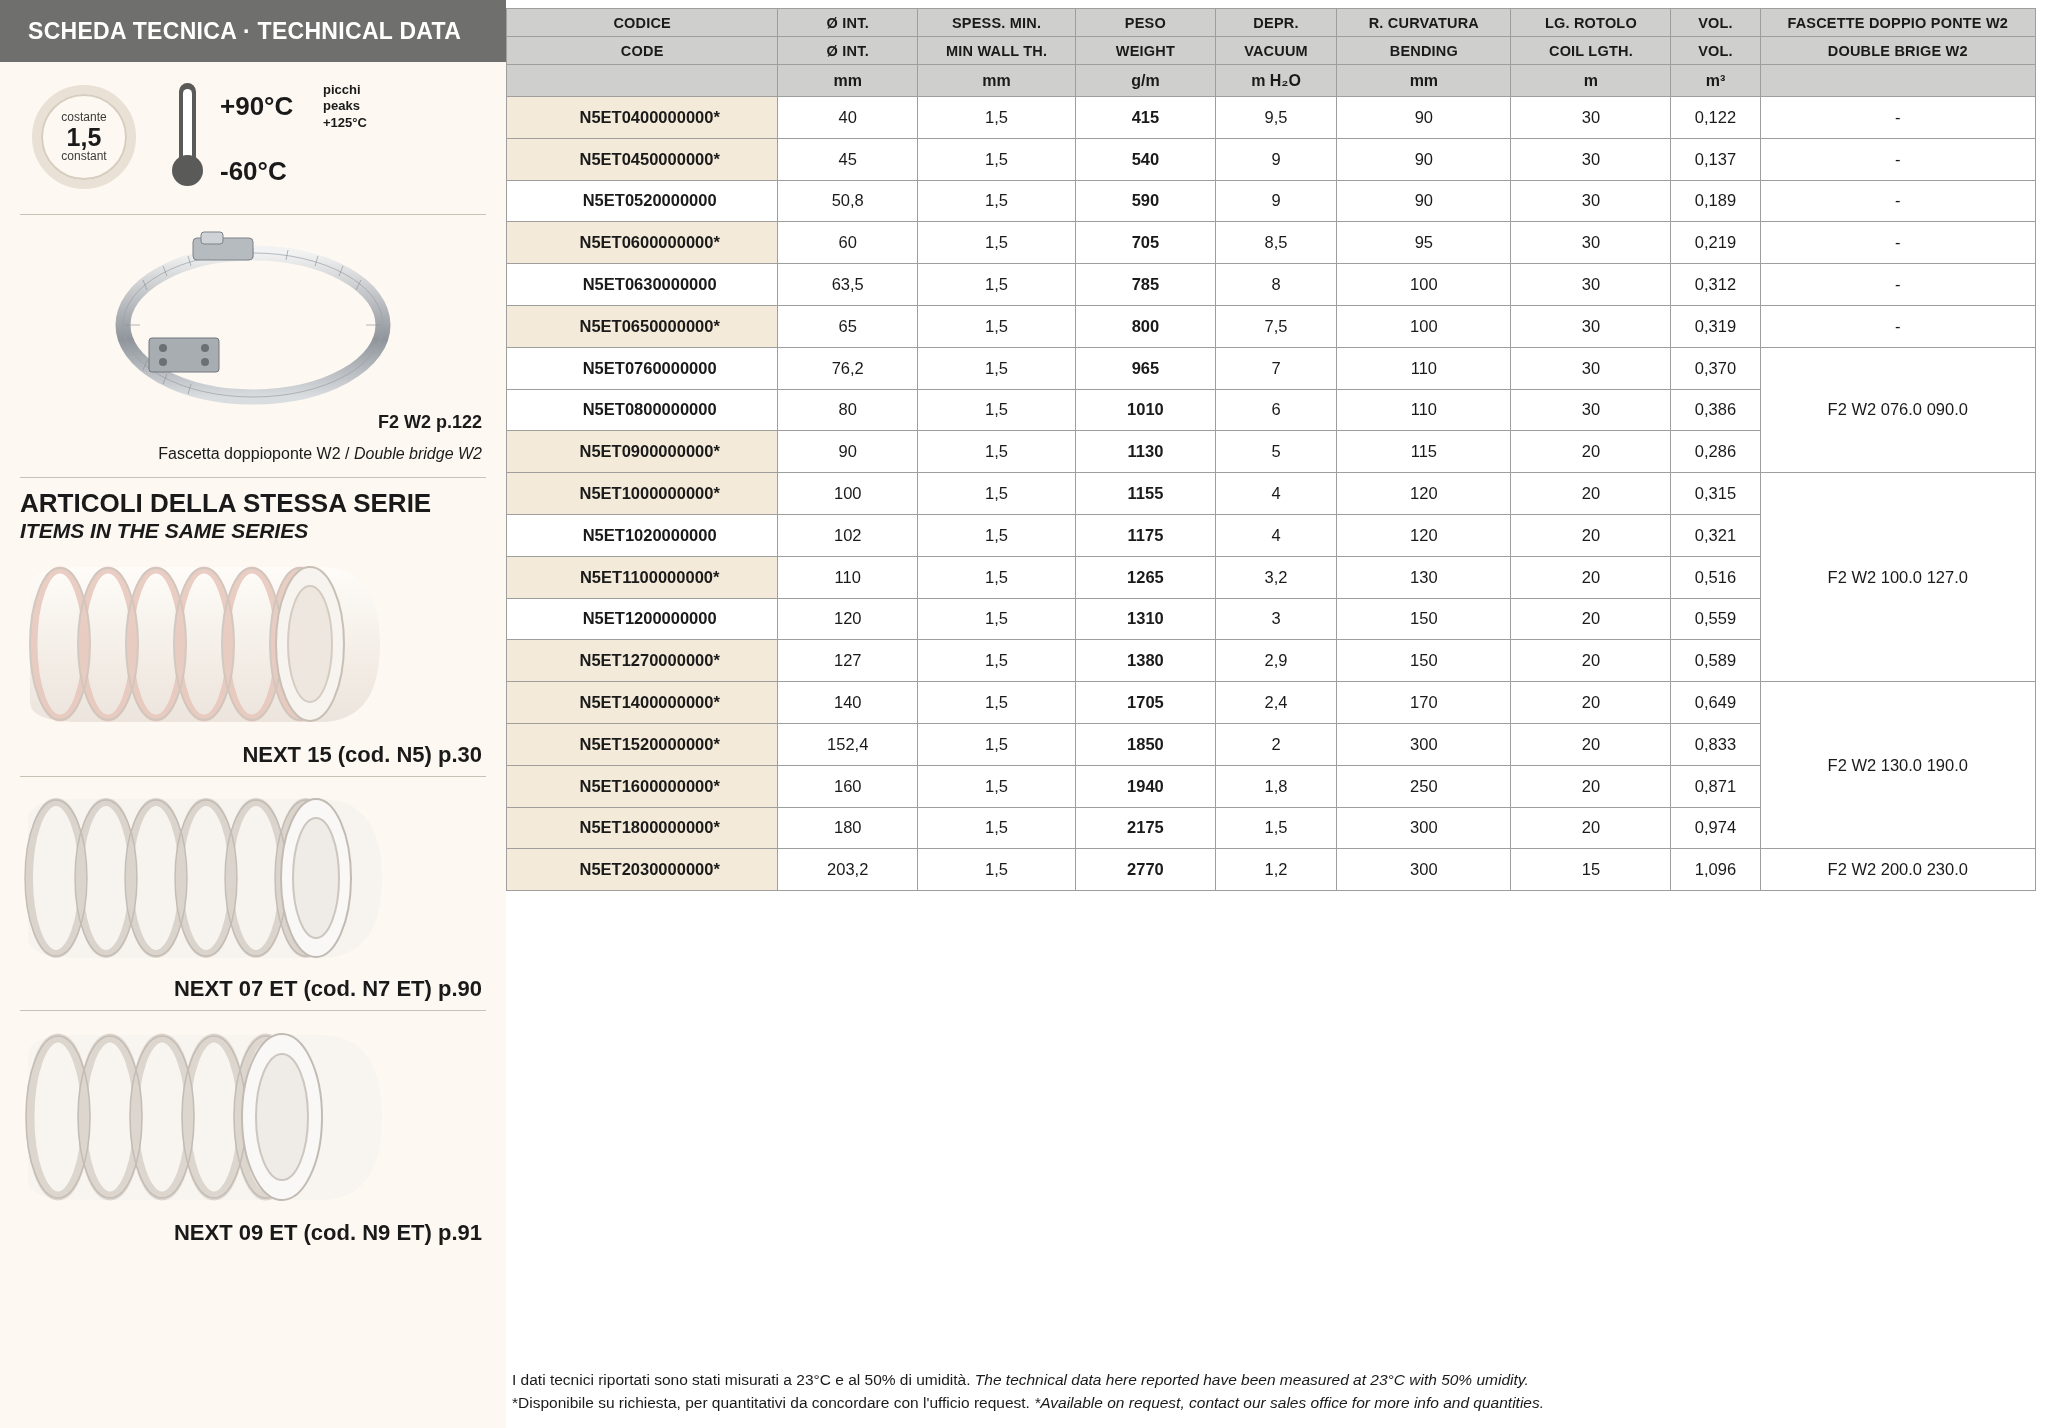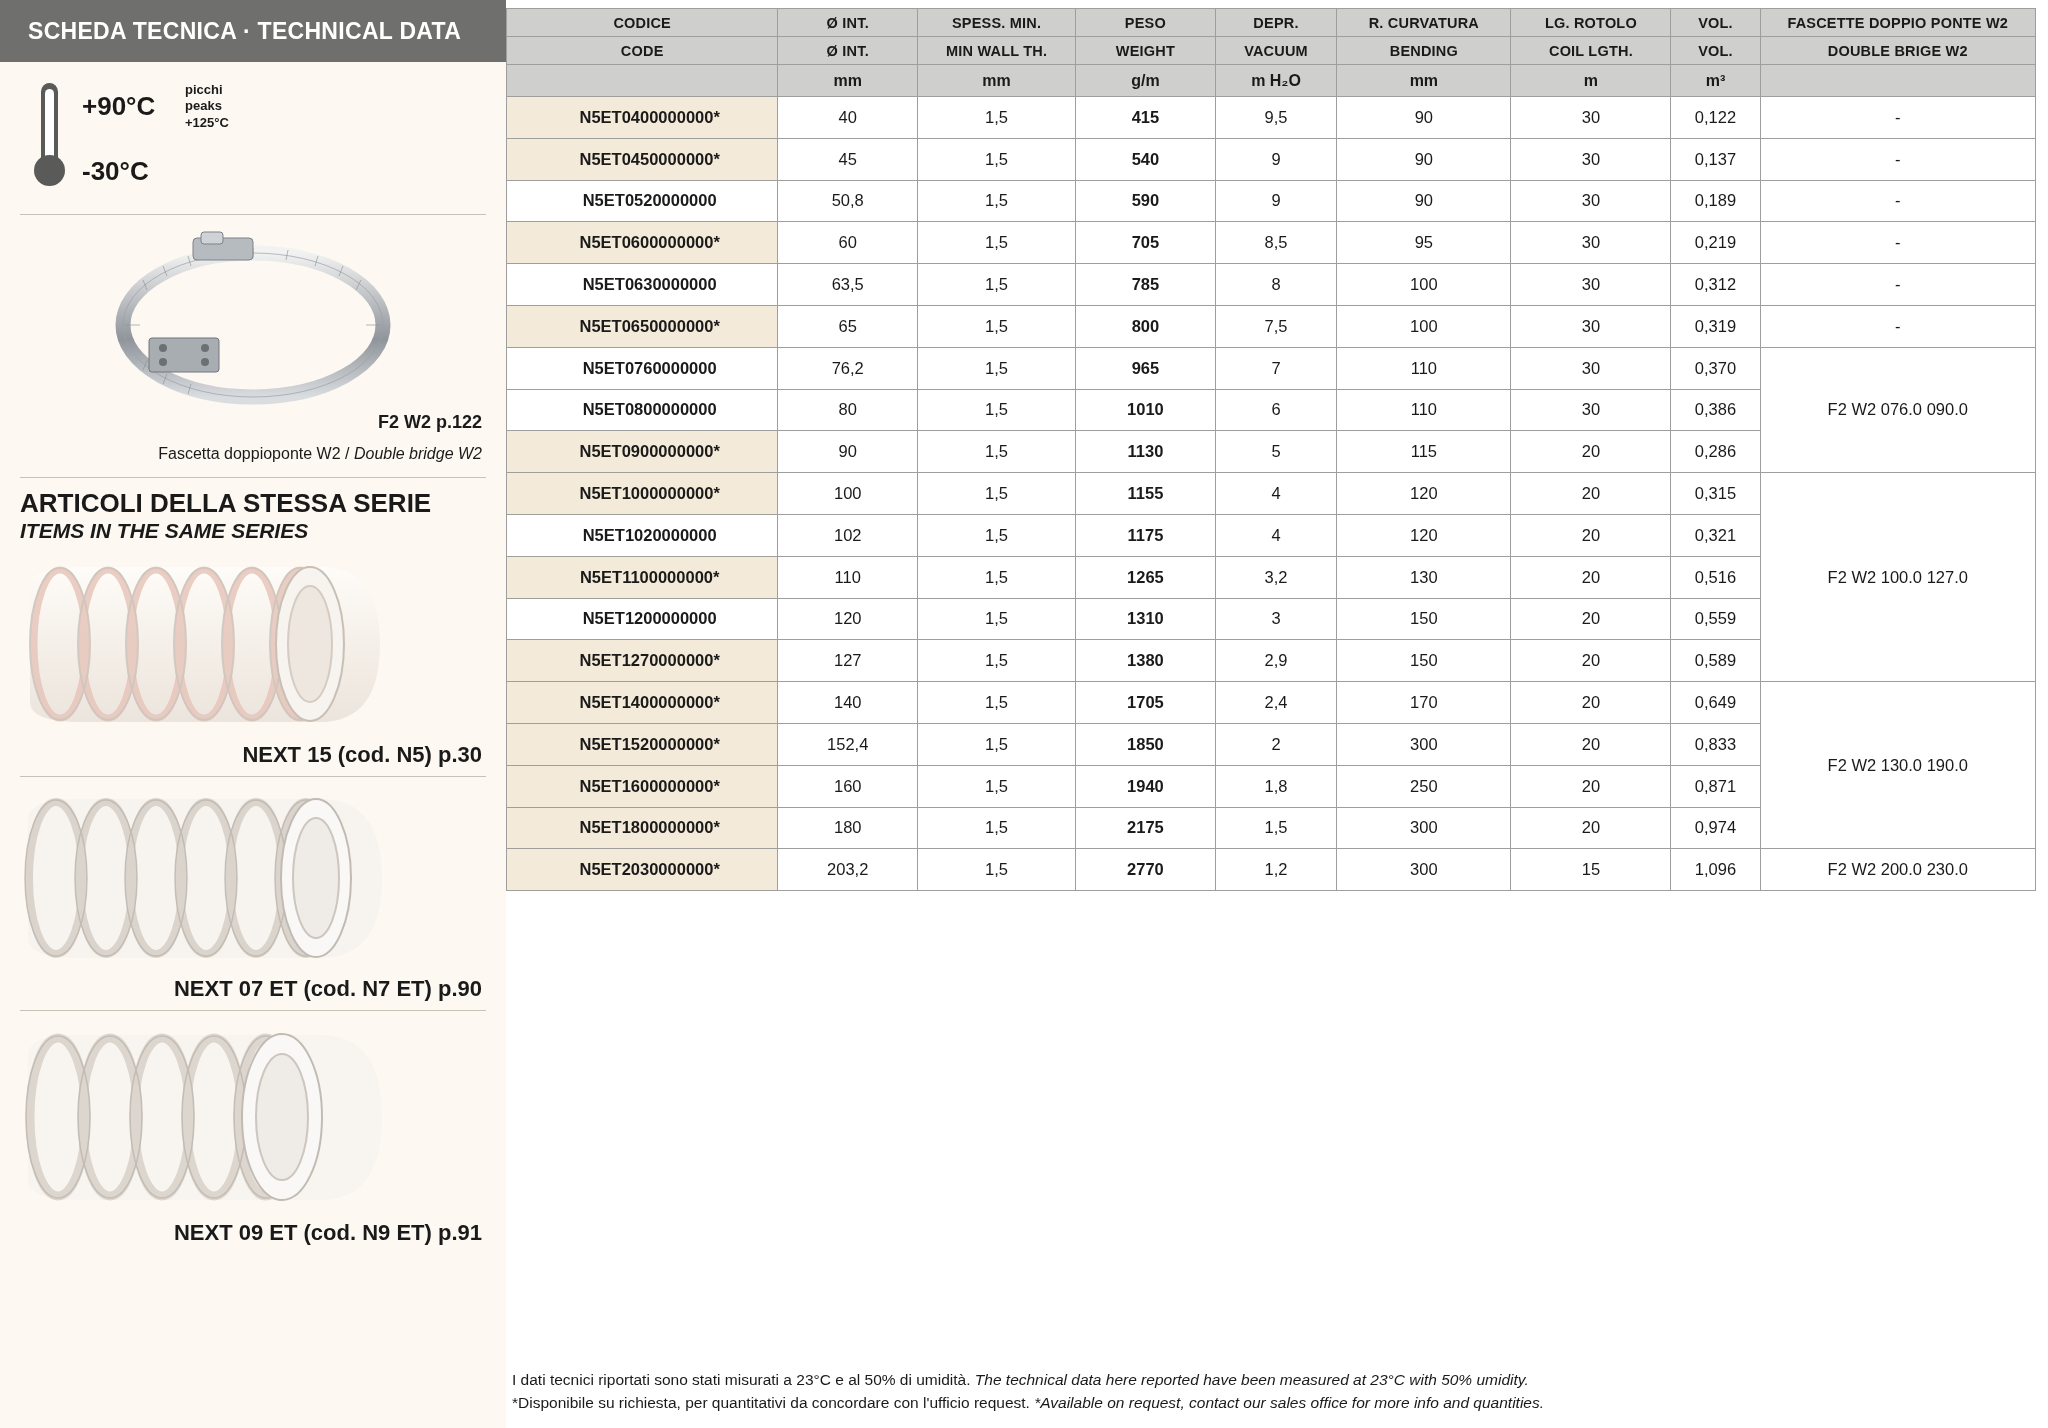--- a/index.html
+++ b/index.html
@@ -214,35 +214,44 @@
 
 <div class="page">
 
   <div class="left">
 
     <div class="left-header">SCHEDA TECNICA · TECHNICAL DATA</div>
 
     <div class="left-inner">
 
       <div class="spec-row">
+        <div class="const-badge">
+          <div class="const-ring"></div>
+          <div class="const-ring2"></div>
+          <div class="const-text">
+            <div class="small">costante</div>
+            <div class="big">1,5</div>
+            <div class="small">constant</div>
+          </div>
+        </div>
 
         <div class="thermo">
           <div class="stem"></div>
           <div class="stem-in"></div>
           <div class="bulb"></div>
         </div>
 
         <div class="temps">
           <div class="temp-hi">+90°C</div>
           <div class="peaks">
             <div>picchi</div>
             <div>peaks</div>
             <div>+125°C</div>
           </div>
-          <div class="temp-lo">-30°C</div>
+          <div class="temp-lo">-60°C</div>
         </div>
       </div>
 
       <div class="hr-line"></div>
 
       <div class="clamp-img">
         <svg width="380" height="180" viewBox="0 0 380 180">
           <defs>
             <linearGradient id="met" x1="0" y1="0" x2="0" y2="1">
               <stop offset="0" stop-color="#f2f2f2"></stop>

